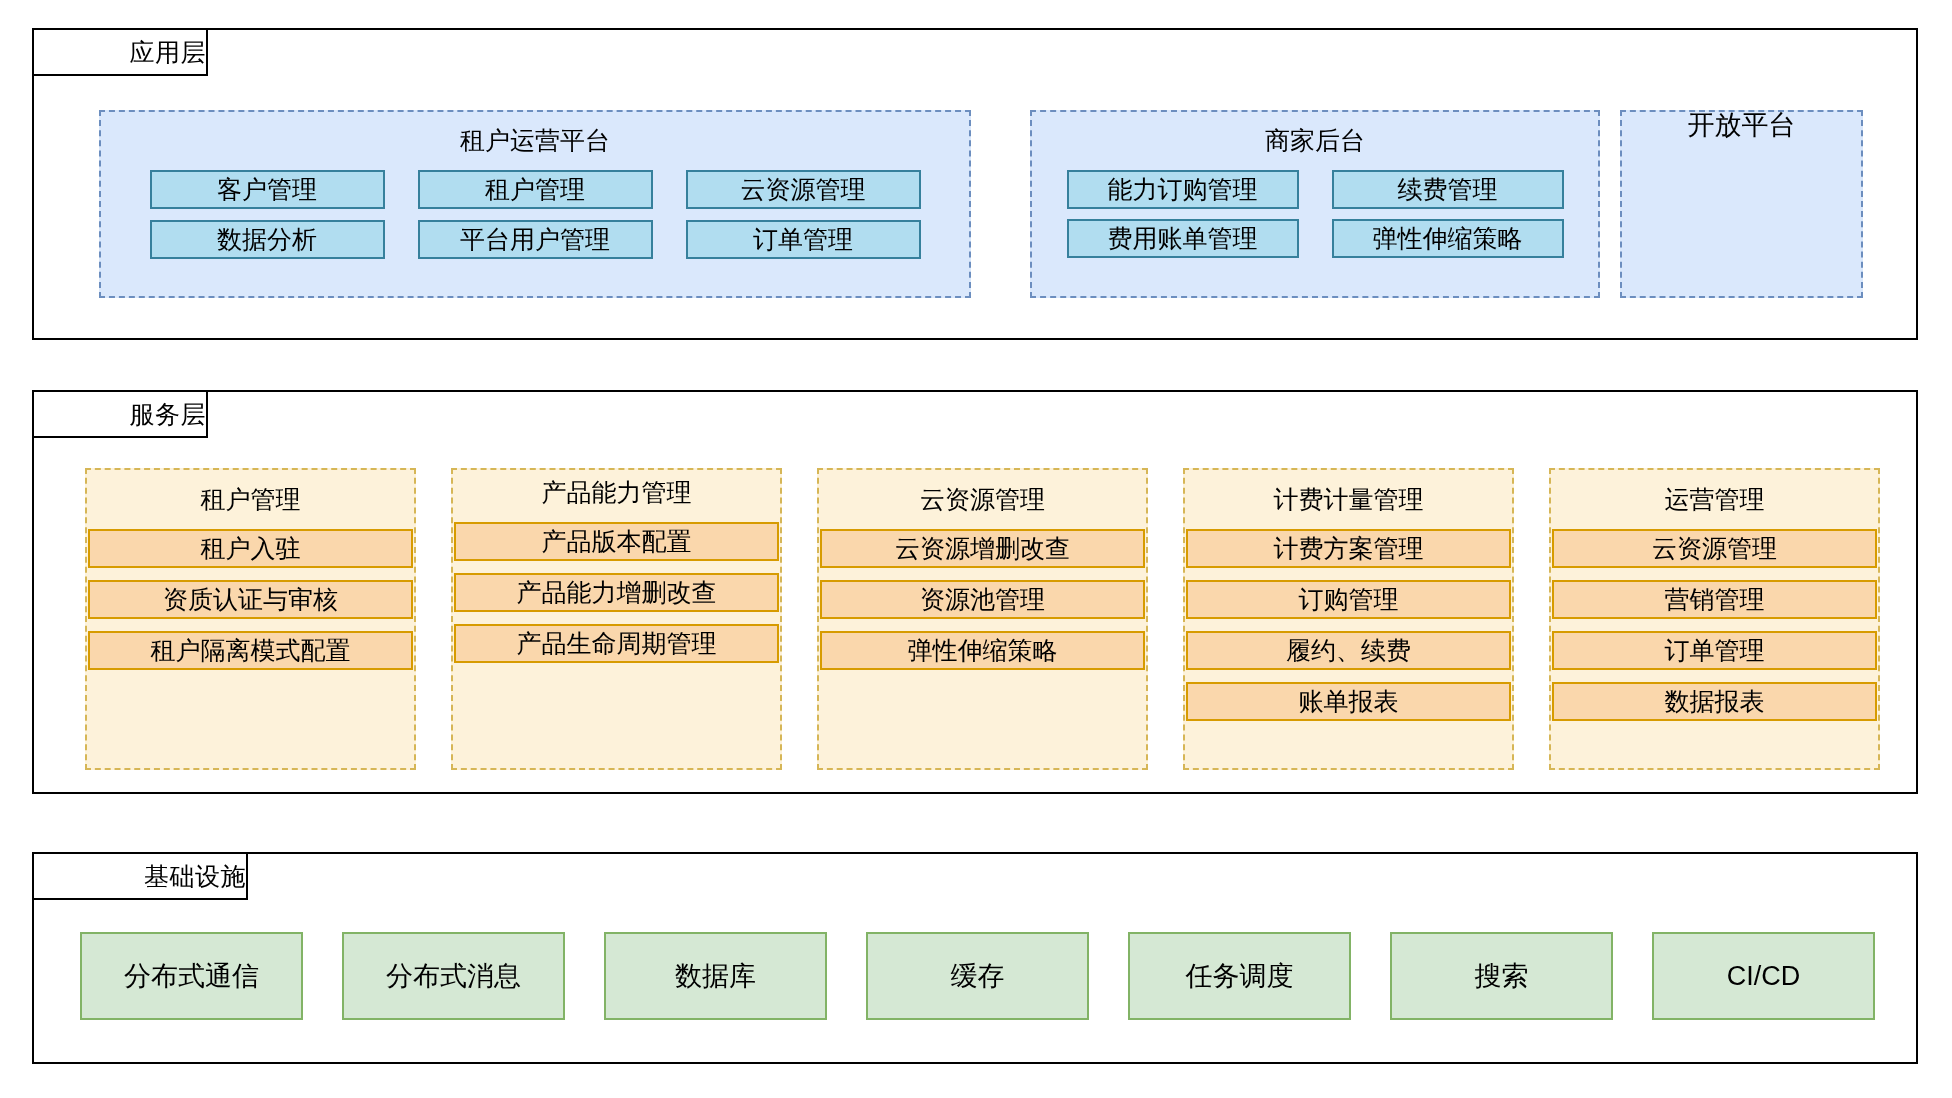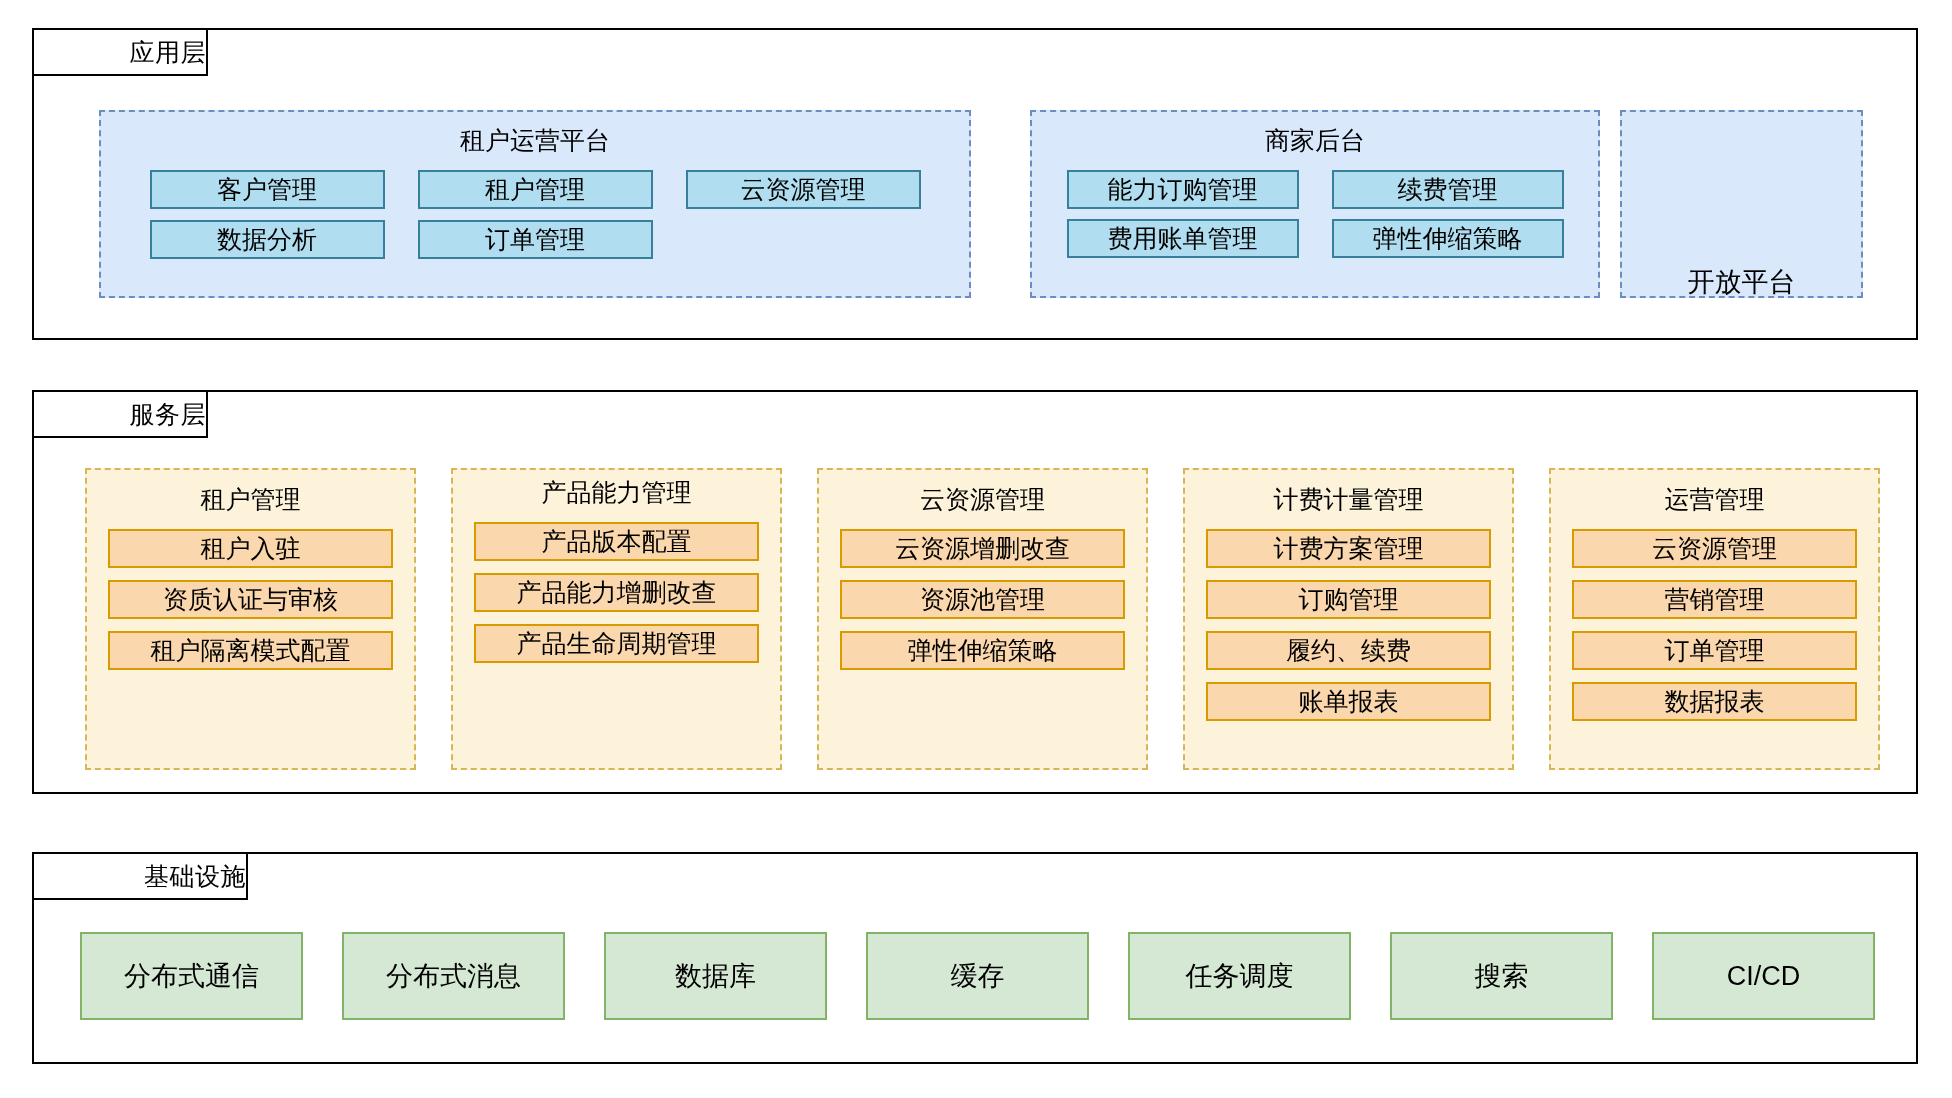--- a/index.html
+++ b/index.html
@@ -87,42 +87,42 @@
     grid-auto-rows: 39px;
     column-gap: 33px;
     row-gap: 10px;
   }
   .group-plain {
     position: absolute;
     box-sizing: border-box;
     border: 2px dashed #6c8ebf;
     background: #dae8fc;
     display: flex;
-    align-items: flex-end;
+    align-items: flex-start;
     justify-content: center;
     font-size: 27px;
     line-height: 1;
   }
 
   
   .group-orange {
     border: 2px dashed #d6b656;
     background: #fdf2da;
   }
   .box-orange {
     box-sizing: border-box;
     border: 2px solid #d79b00;
     background: #fad7ac;
     display: flex;
     align-items: center;
     justify-content: center;
     font-size: 25px;
     line-height: 1;
     white-space: nowrap;
-    width: 285px;
+    width: 325px;
     height: 39px;
   }
   .stack-orange {
     display: flex;
     flex-direction: column;
     gap: 12px;
   }
 
   
   .box-green {
@@ -150,20 +150,21 @@
     <span>应用层</span>
   </div>
 
   <div class="group group-blue" style="left:99px; top:110px; width:872px; height:188px; padding-top:16px;">
     <div class="group-title">租户运营平台</div>
     <div class="grid-blue" style="margin-top:17px;">
       <div class="box-blue">客户管理</div>
       <div class="box-blue">租户管理</div>
       <div class="box-blue">云资源管理</div>
       <div class="box-blue">数据分析</div>
+      <div class="box-blue">平台用户管理</div>
       <div class="box-blue">订单管理</div>
     </div>
   </div>
 
   <div class="group group-blue" style="left:1030px; top:110px; width:570px; height:188px; padding-top:16px;">
     <div class="group-title">商家后台</div>
     <div class="grid-blue-2" style="margin-top:17px;">
       <div class="box-blue">能力订购管理</div>
       <div class="box-blue">续费管理</div>
       <div class="box-blue">费用账单管理</div>

